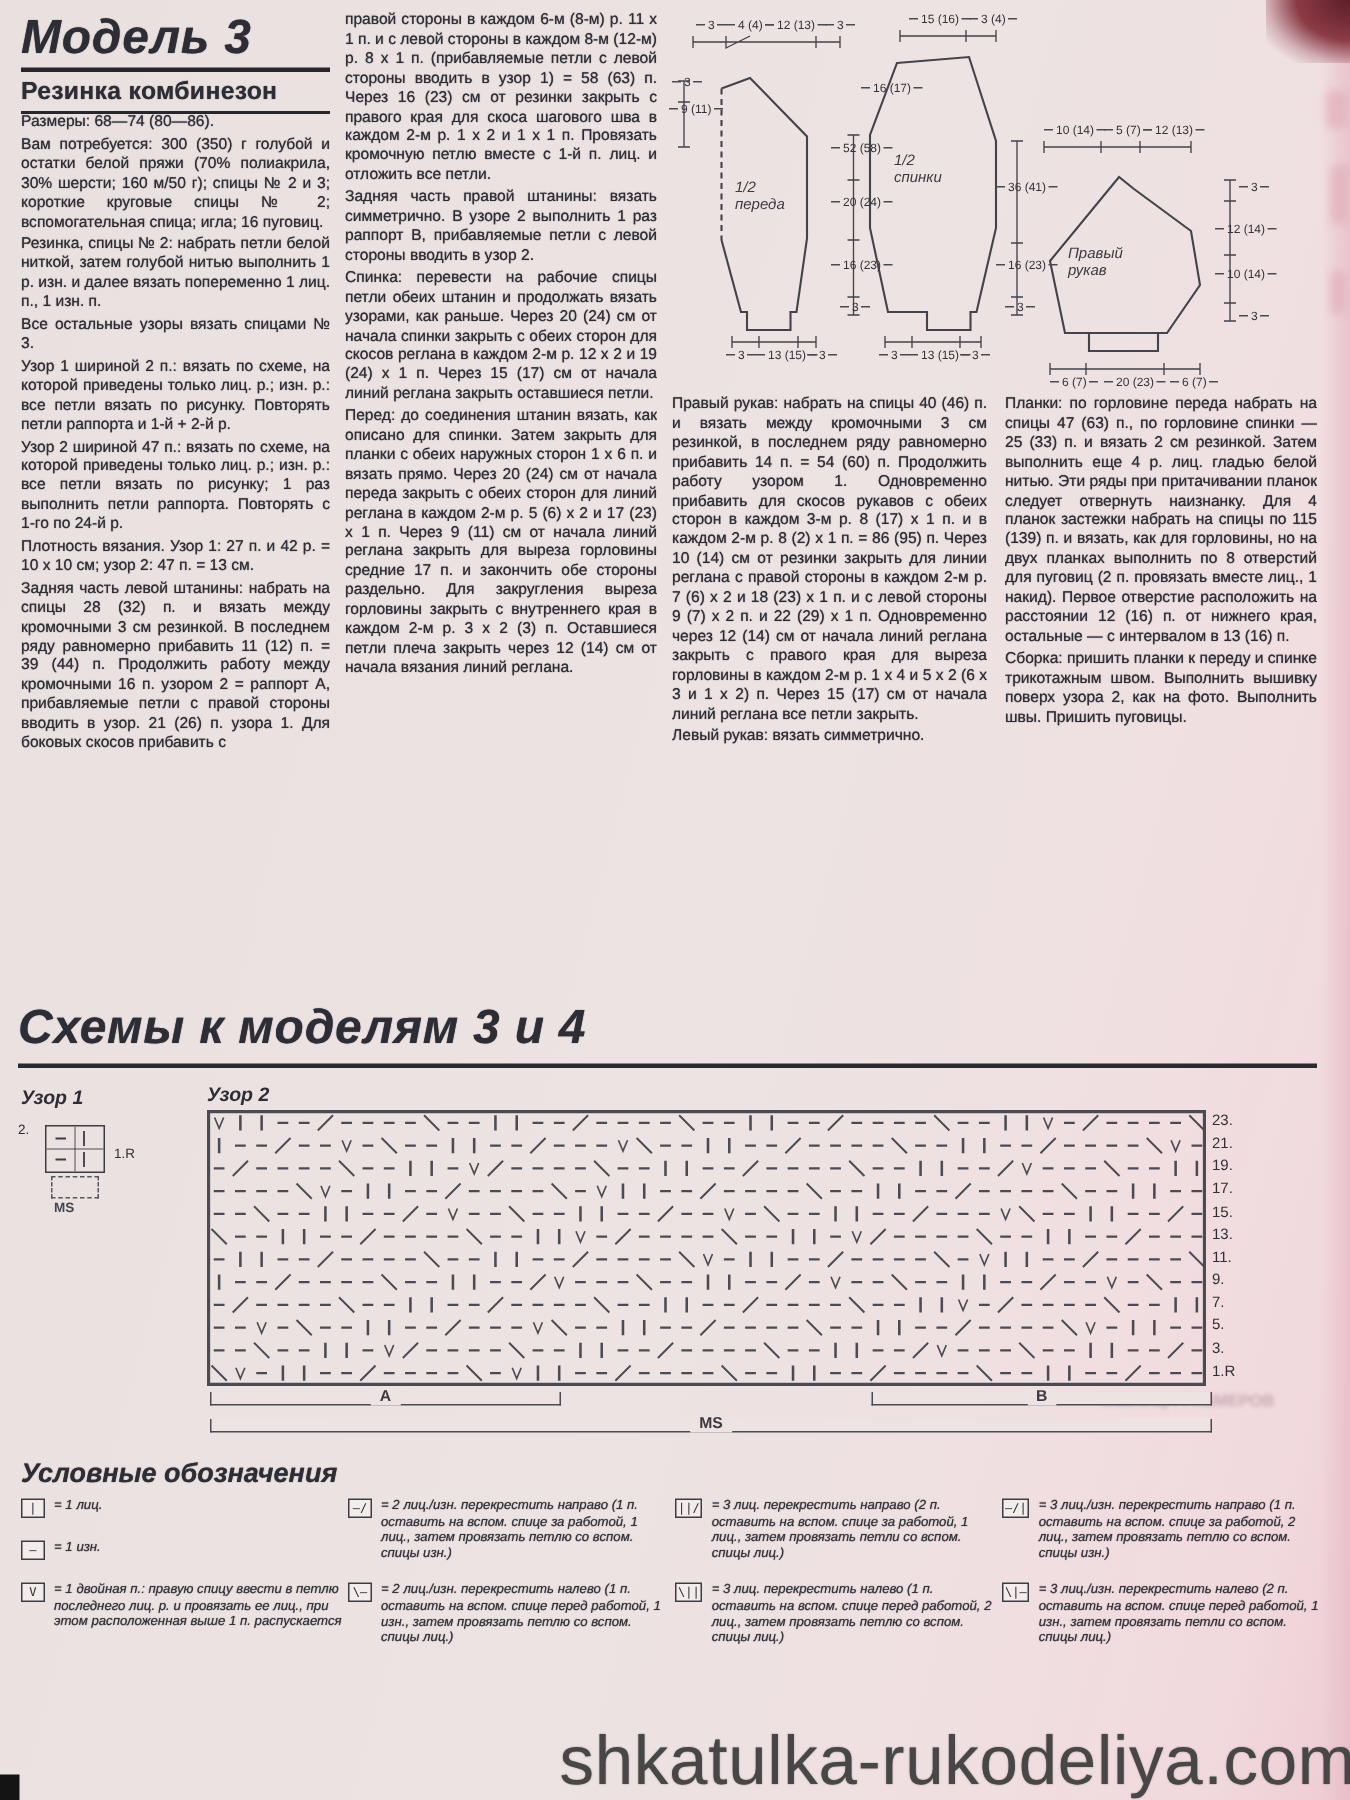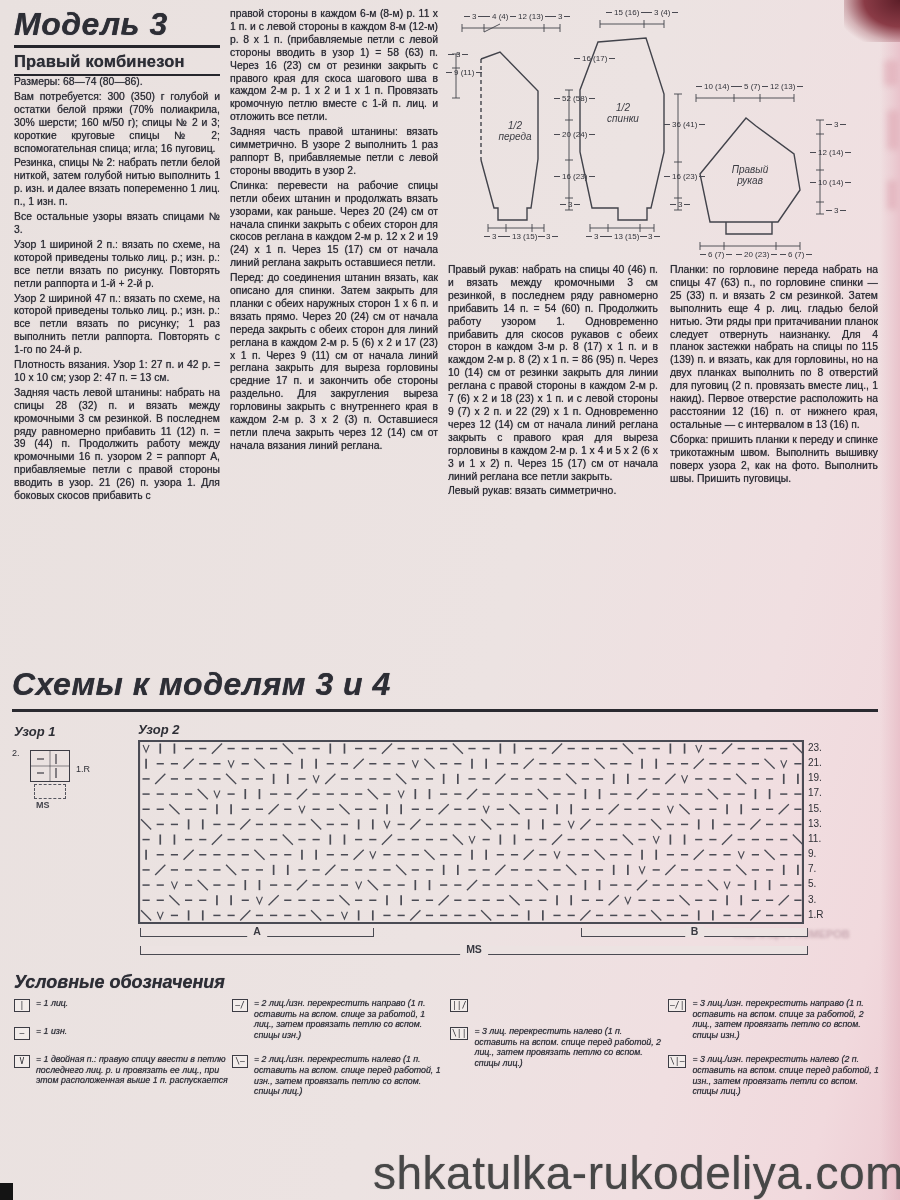--- a/index.html
+++ b/index.html
@@ -14,21 +14,21 @@
   .title{font-size:32px;font-weight:bold;font-style:italic;letter-spacing:.5px;
          border-bottom:3px solid #26262c;padding-bottom:2px;margin:0 0 4px 0;}
   .subtitle{font-size:16.5px;font-weight:bold;border-bottom:2px solid #26262c;
             padding-bottom:3px;margin:0;letter-spacing:.2px;}
   .col{position:absolute;font-size:10.4px;line-height:12.9px;text-align:justify;}
   .col .para{margin:0 0 2px 0;}
   .col .lead{font-weight:normal;}
   
   .diagram{position:absolute;left:448px;top:2px;width:440px;height:258px;}
   .diagram svg{position:absolute;left:0;top:0;}
-  .piece-label{position:absolute;font-style:italic;font-size:10px;text-align:center;color:#3a3b42;}
+  .piece-label{position:absolute;font-style:italic;font-size:10px;text-align:left;color:#3a3b42;}
   .meas{position:absolute;font-size:8px;color:#33343b;display:flex;align-items:center;gap:2px;white-space:nowrap;}
   .meas i{display:block;width:6px;height:1px;background:#4a4a52;}
   
   .schemes-title{position:absolute;left:12px;top:666px;width:866px;
                  font-size:32px;font-weight:bold;font-style:italic;letter-spacing:.5px;
                  border-bottom:3px solid #2a2a30;padding-bottom:6px;}
   .uzor-label{position:absolute;font-size:13px;font-weight:bold;font-style:italic;}
   .u1wrap{position:absolute;left:12px;top:744px;width:110px;height:80px;font-size:9px;}
   .u1box{position:absolute;left:18px;top:6px;width:38px;height:30px;border:1.5px solid #3c3c44;}
   .u1ms{position:absolute;left:22px;top:40px;width:30px;height:13px;border:1px dashed #55555e;}
@@ -67,21 +67,21 @@
   <div class="edge-strip"></div>
   <div class="corner-dark"></div>
   <div class="smudge" style="right:2px;top:60px;width:14px;height:26px;"></div>
   <div class="smudge" style="right:1px;top:110px;width:12px;height:40px;"></div>
   <div class="smudge" style="right:3px;top:180px;width:10px;height:30px;"></div>
   <div class="ghost" style="right:18px;top:928px;width:150px;">ТАБЛИЦА РАЗМЕРОВ</div>
   <div class="corner-mark"></div>
 
   <div class="titleblock">
     <h1 class="title blurtext">Модель 3</h1>
-    <h2 class="subtitle blurtext">Правый комбинезон</h2>
+    <h2 class="subtitle blurtext">Резинка комбинезон</h2>
   </div>
 
   <div class="col blurtext" style="left:14px;top:76px;width:206px;height:556px;overflow:hidden;">
       <p class="para"><b class="lead">Размеры: </b>68—74 (80—86).</p>
       <p class="para"><b class="lead">Вам потребуется: </b>300 (350) г голубой и остатки белой пряжи (70% полиакрила, 30% шерсти; 160 м/50 г); спицы № 2 и 3; короткие круговые спицы № 2; вспомогательная спица; игла; 16 пуговиц.</p>
       <p class="para"><b class="lead">Резинка, спицы № 2: </b>набрать петли белой ниткой, затем голубой нитью выполнить 1 р. изн. и далее вязать попеременно 1 лиц. п., 1 изн. п.</p>
       <p class="para"><b class="lead">Все остальные узоры вязать спицами № 3. </b></p>
       <p class="para"><b class="lead">Узор 1 шириной 2 п.: </b>вязать по схеме, на которой приведены только лиц. р.; изн. р.: все петли вязать по рисунку. Повторять петли раппорта и 1-й + 2-й р.</p>
       <p class="para"><b class="lead">Узор 2 шириной 47 п.: </b>вязать по схеме, на которой приведены только лиц. р.; изн. р.: все петли вязать по рисунку; 1 раз выполнить петли раппорта. Повторять с 1-го по 24-й р.</p>
       <p class="para"><b class="lead">Плотность вязания. </b>Узор 1: 27 п. и 42 р. = 10 x 10 см; узор 2: 47 п. = 13 см.</p>
@@ -933,20 +933,21 @@
           <span class="leg-text blurtext">= 2 лиц./изн. перекрестить направо (1 п. оставить на вспом. спице за работой, 1 лиц., затем провязать петлю со вспом. спицы изн.)</span>
         </div>
         <div class="leg-item">
           <span class="leg-sym">\–</span>
           <span class="leg-text blurtext">= 2 лиц./изн. перекрестить налево (1 п. оставить на вспом. спице перед работой, 1 изн., затем провязать петлю со вспом. спицы лиц.)</span>
         </div>
       </div>
       <div class="leg-col">
         <div class="leg-item">
           <span class="leg-sym">||/</span>
+          <span class="leg-text blurtext">= 3 лиц. перекрестить направо (2 п. оставить на вспом. спице за работой, 1 лиц., затем провязать петли со вспом. спицы лиц.)</span>
         </div>
         <div class="leg-item">
           <span class="leg-sym">\||</span>
           <span class="leg-text blurtext">= 3 лиц. перекрестить налево (1 п. оставить на вспом. спице перед работой, 2 лиц., затем провязать петлю со вспом. спицы лиц.)</span>
         </div>
       </div>
       <div class="leg-col">
         <div class="leg-item">
           <span class="leg-sym">–/|</span>
           <span class="leg-text blurtext">= 3 лиц./изн. перекрестить направо (1 п. оставить на вспом. спице за работой, 2 лиц., затем провязать петлю со вспом. спицы изн.)</span>

